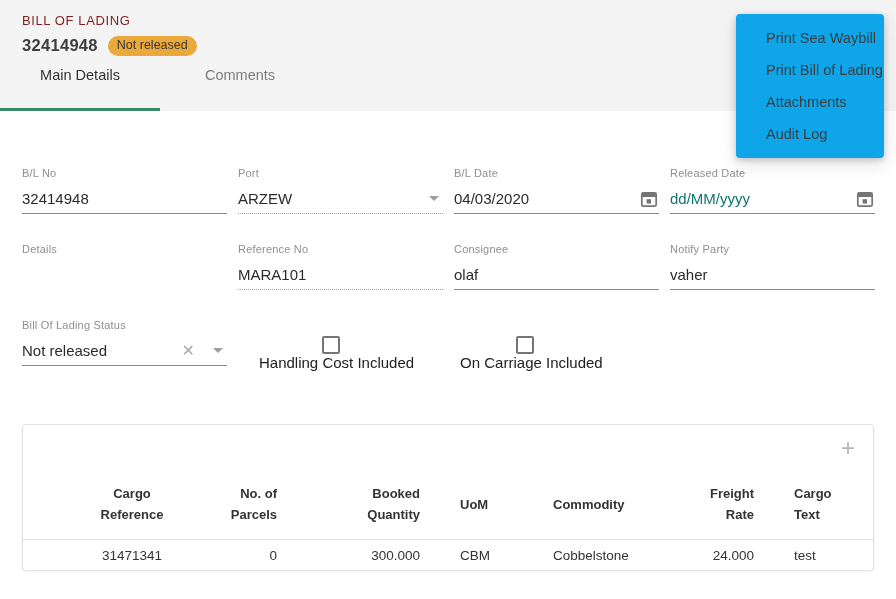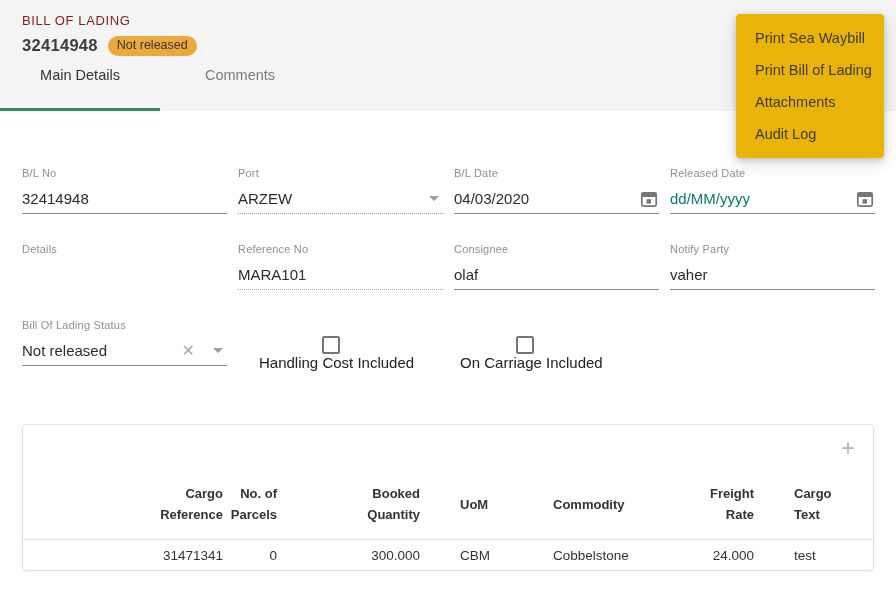--- a/index.html
+++ b/index.html
@@ -48,24 +48,24 @@
     cursor: pointer;
   }
   .tab.active { color: #333333; border-bottom-color: #3a8a66; }
 
   
   .menu {
     position: absolute;
     top: 14px;
     right: 12px;
     width: 148px;
-    background: #eab308;
+    background: #0ea5e9;
     border-radius: 4px;
     box-shadow: 0 2px 6px rgba(0,0,0,0.18), 0 6px 18px rgba(0,0,0,0.12);
-    padding: 8px 5px;
+    padding: 8px 16px;
     z-index: 20;
   }
   .menu-item {
     padding: 8px 14px;
     font-size: 14.5px;
     color: #3d3d3d;
     cursor: pointer;
     white-space: nowrap;
   }
 
@@ -166,21 +166,21 @@
     padding: 12px 0 14px;
     vertical-align: middle;
     border-bottom: 1px solid #e0e0e0;
   }
   td {
     font-size: 13.5px;
     color: #333333;
     padding: 8px 0 7px;
     white-space: nowrap;
   }
-  .c1 { text-align: right;  padding-left: 18px; }
+  .c1 { text-align: center;  padding-left: 18px; }
   .c2 { text-align: right; }
   .c3 { text-align: right; }
   .c4 { text-align: left;  padding-left: 40px; }
   .c5 { text-align: left;  padding-left: 38px; }
   .c6 { text-align: right; }
   .c7 { text-align: left;  padding-left: 40px; }
   .hw { display: inline-block; }
   .w80 { width: 80px; }
   .w52 { width: 52px; }
   .w64 { width: 64px; }

